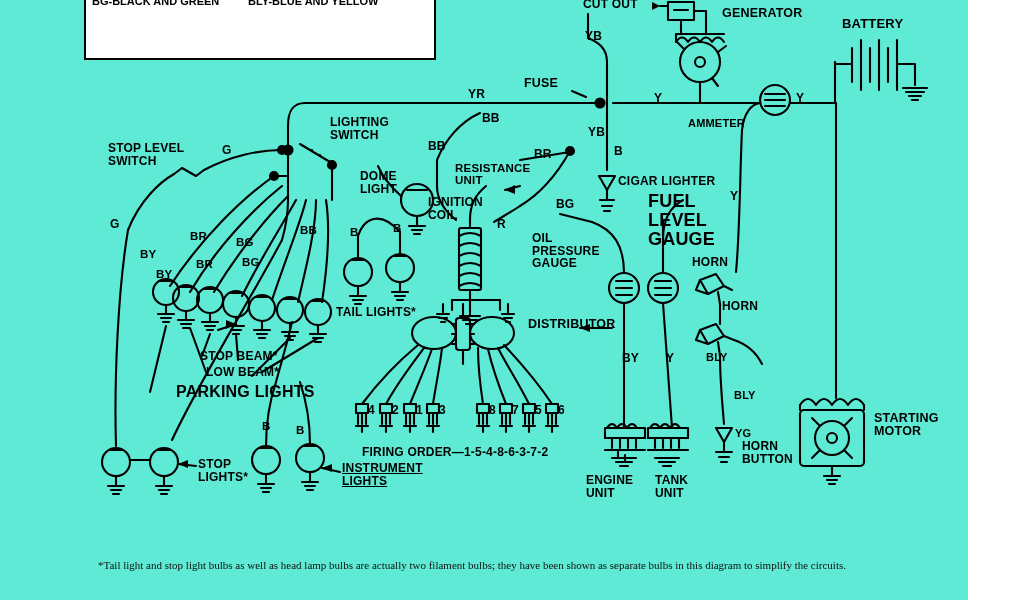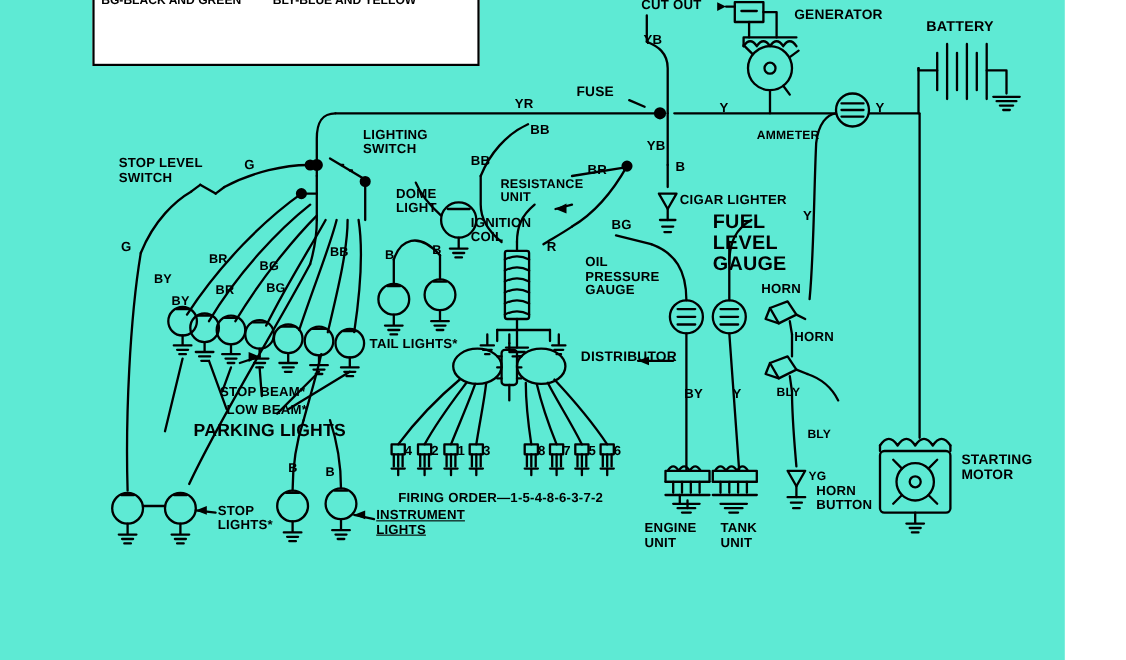--- a/index.html
+++ b/index.html
@@ -472,14 +472,15 @@
   <div class="lbl" style="left:392px; top:404px; font-size:12px;">2</div>
   <div class="lbl" style="left:416px; top:404px; font-size:12px;">1</div>
   <div class="lbl" style="left:439px; top:404px; font-size:12px;">3</div>
   <div class="lbl" style="left:489px; top:404px; font-size:12px;">8</div>
   <div class="lbl" style="left:512px; top:404px; font-size:12px;">7</div>
   <div class="lbl" style="left:535px; top:404px; font-size:12px;">5</div>
   <div class="lbl" style="left:558px; top:404px; font-size:12px;">6</div>
 
   <div class="lbl" style="left:346px; top:446px; font-size:12px;padding-left:16px;">FIRING ORDER—1-5-4-8-6-3-7-2</div>
 
+  <div class="footnote" style="left:98px; top:558px;">*Tail light and stop light bulbs as well as head lamp bulbs are actually two filament bulbs; they have been shown as separate bulbs in this diagram to simplify the circuits.</div>
 
 </div>
 
 </body></html>

